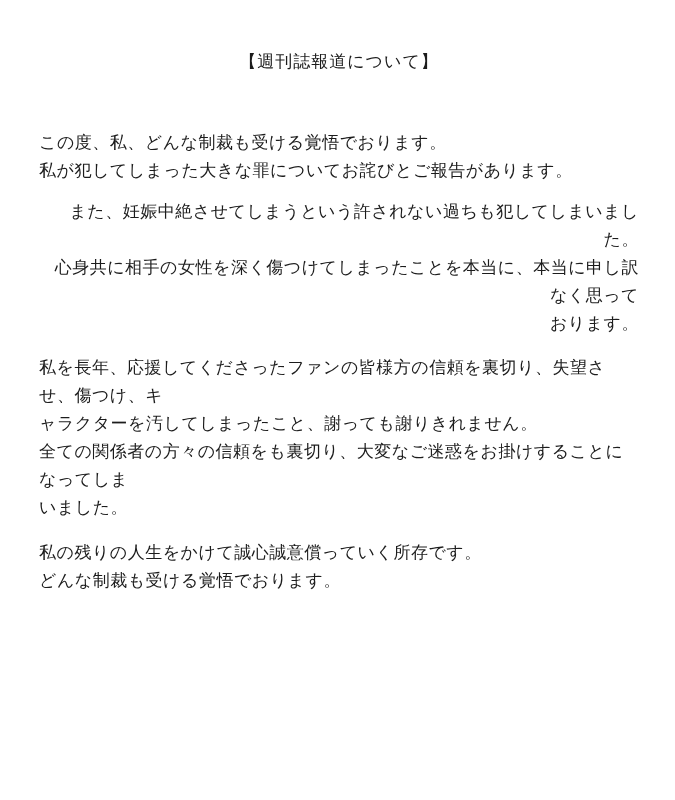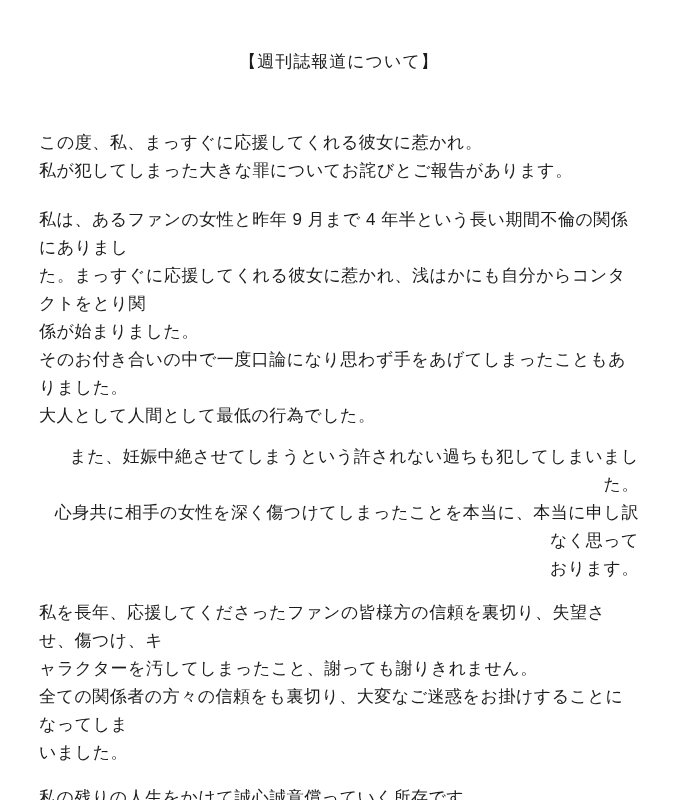--- a/index.html
+++ b/index.html
@@ -38,28 +38,23 @@
   .para-3 { margin-top: 13px; text-align: right; }
   .para-4 { margin-top: 16px; }
   .para-5 { margin-top: 17px; }
 </style>
 </head>
 <body>
 
 <div class="page">
   <div class="doc-title">【週刊誌報道について】</div>
 
-  <div class="para para-1">この度、私、まっすぐに応援してくれる彼女に惹かれ。
+  <div class="para para-1">この度、私、どんな制裁も受ける覚悟でおります。
 私が犯してしまった大きな罪についてお詫びとご報告があります。</div>
 
-  <div class="para para-2">私は、あるファンの女性と昨年 9 月まで 4 年半という長い期間不倫の関係にありまし
-た。まっすぐに応援してくれる彼女に惹かれ、浅はかにも自分からコンタクトをとり関
-係が始まりました。
-そのお付き合いの中で一度口論になり思わず手をあげてしまったこともありました。
-大人として人間として最低の行為でした。</div>
 
   <div class="para para-3">また、妊娠中絶させてしまうという許されない過ちも犯してしまいました。
 心身共に相手の女性を深く傷つけてしまったことを本当に、本当に申し訳なく思って
 おります。</div>
 
   <div class="para para-4">私を長年、応援してくださったファンの皆様方の信頼を裏切り、失望させ、傷つけ、キ
 ャラクターを汚してしまったこと、謝っても謝りきれません。
 全ての関係者の方々の信頼をも裏切り、大変なご迷惑をお掛けすることになってしま
 いました。</div>
 

